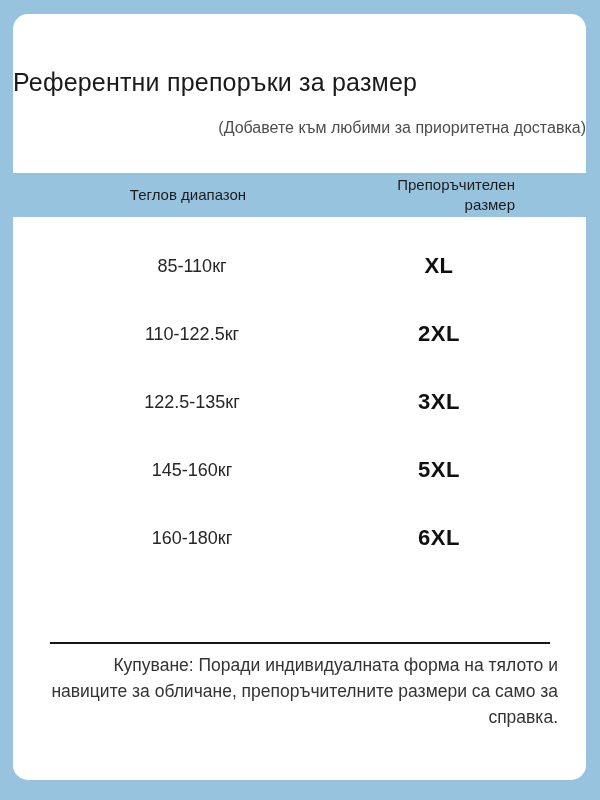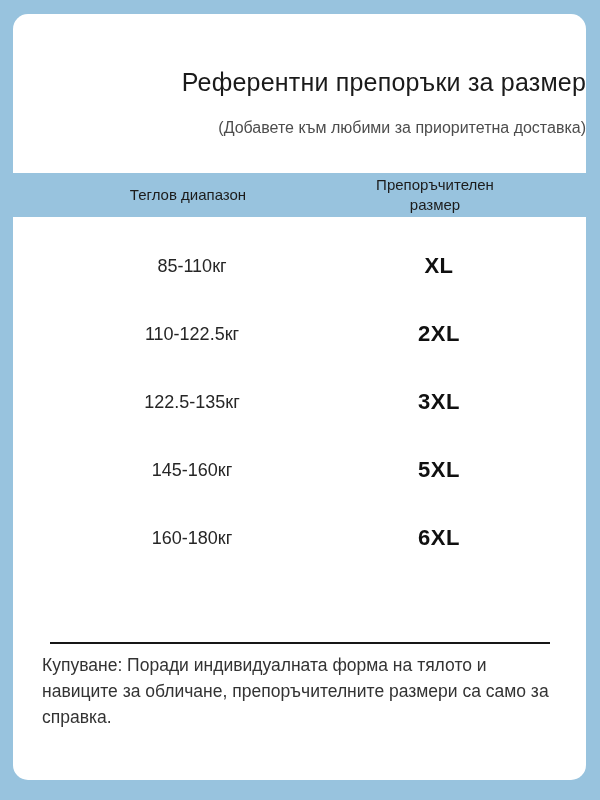--- a/index.html
+++ b/index.html
@@ -23,21 +23,21 @@
     width: 573px;
     height: 766px;
     background: #ffffff;
     border-radius: 15px;
   }
   .title {
     position: absolute;
     left: 0;
     top: 54px;
     width: 100%;
-    text-align: right;
+    text-align: left;
     font-size: 25px;
     font-weight: 500;
     color: #1a1a1a;
     letter-spacing: 0.2px;
   }
   .subtitle {
     position: absolute;
     left: 0;
     top: 105px;
     width: 100%;
@@ -57,21 +57,21 @@
   .cell {
     position: absolute;
     top: 0;
     bottom: 0;
     display: flex;
     align-items: center;
     justify-content: center;
     text-align: center;
   }
   .weight-col { left: 0; width: 376px; }
-  .size-col   { left: 280px; width: 310px; }
+  .size-col   { left: 280px; width: 310px; text-align: right; }
   .header-text {
     font-size: 15px;
     font-weight: 500;
     color: #1c1c1c;
     line-height: 20px;
   }
   .header-text .wrap {
     display: inline-block;
     max-width: 160px;
   }
@@ -102,21 +102,21 @@
     top: 642px;
     width: 500px;
     height: 2px;
     background: #161616;
   }
   .footer-note {
     position: absolute;
     left: 42px;
     top: 652px;
     width: 516px;
-    text-align: left;
+    text-align: right;
     font-size: 17.5px;
     font-weight: 500;
     color: #333333;
     line-height: 26px;
   }
 </style>
 </head>
 <body>
 
 <div class="page">

